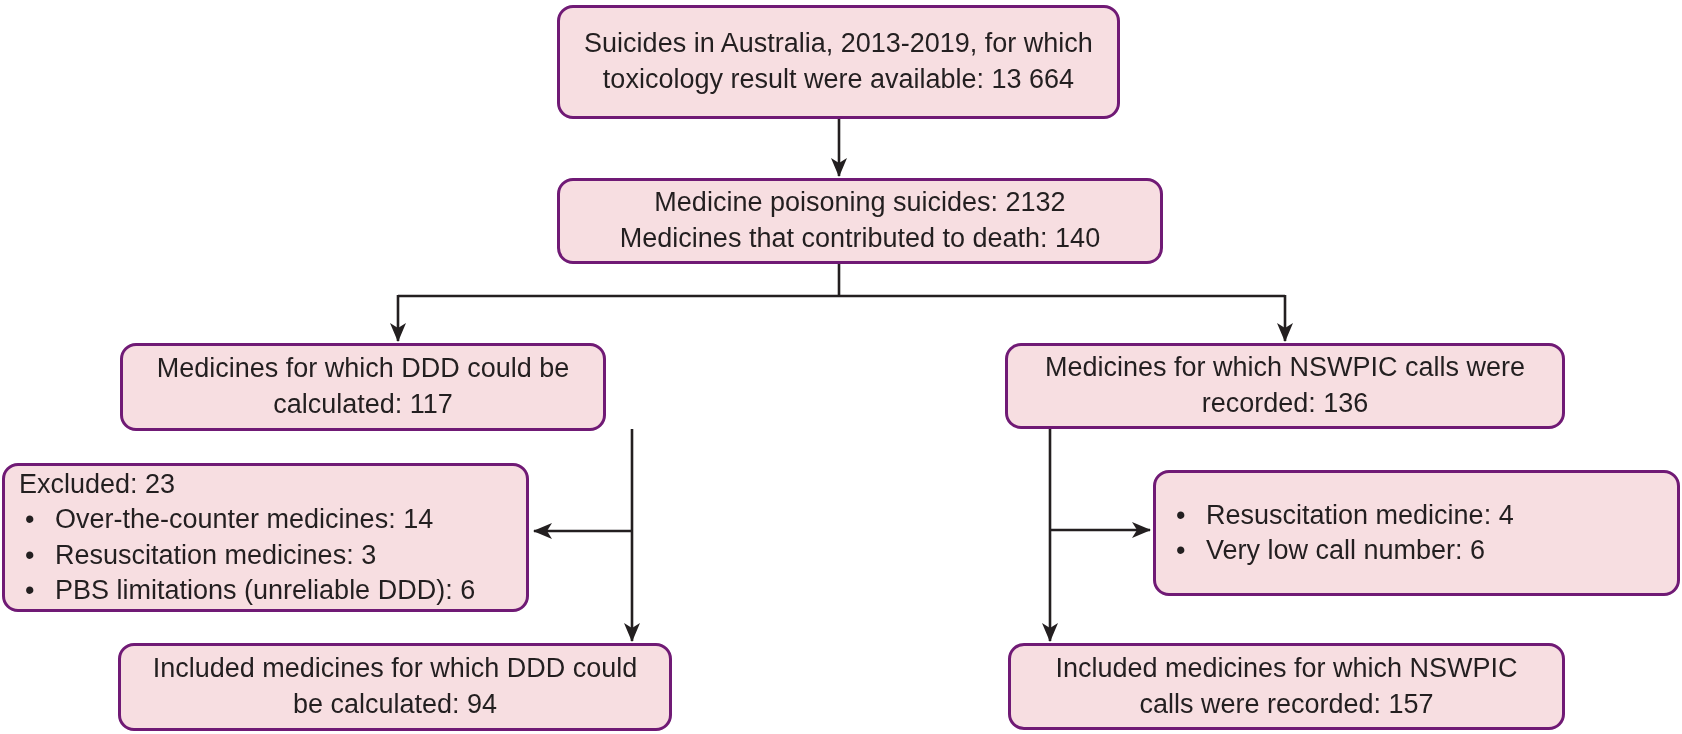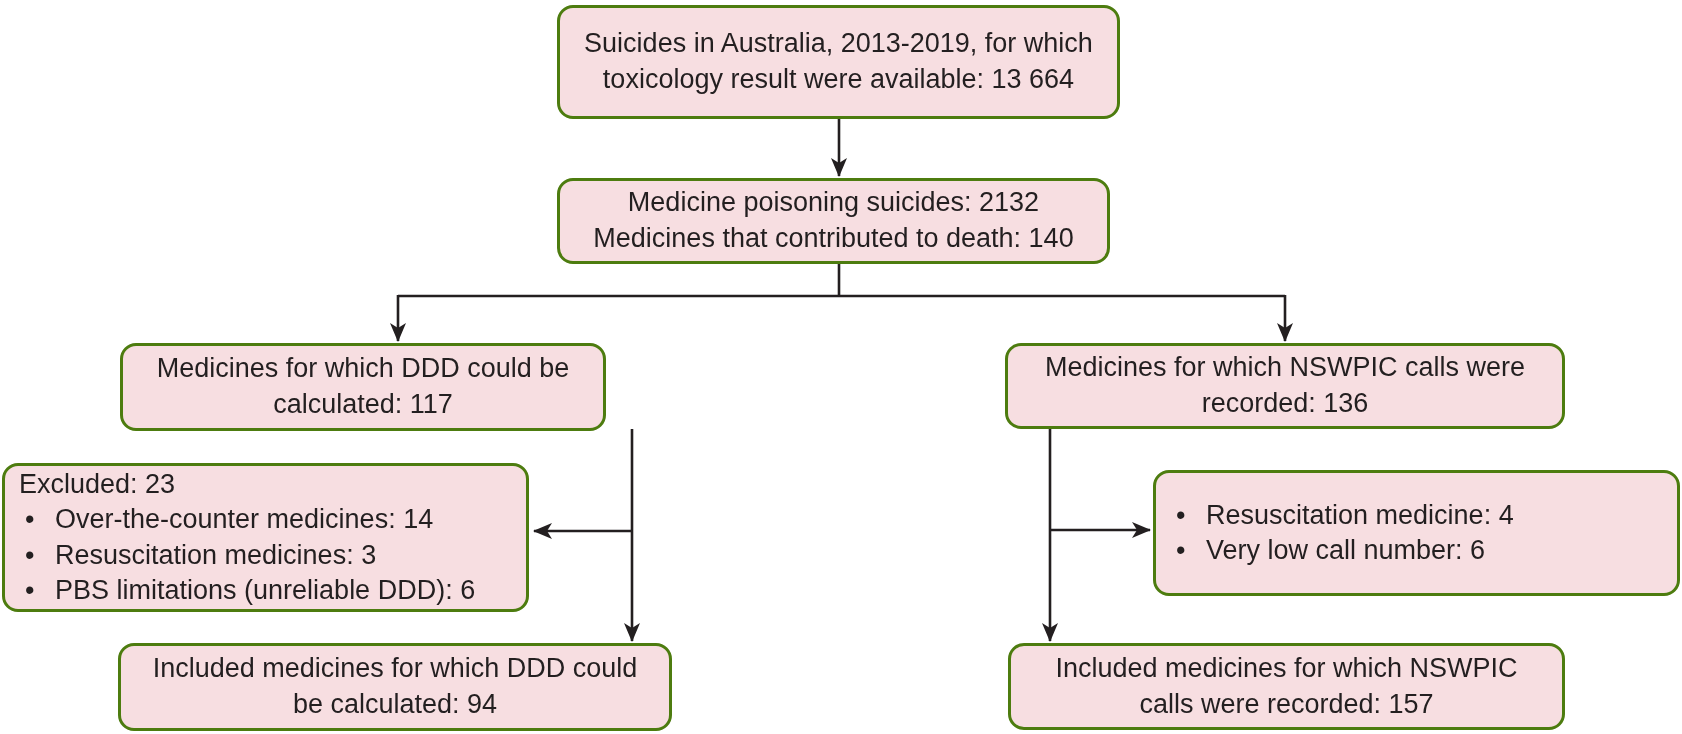--- a/index.html
+++ b/index.html
@@ -19,21 +19,21 @@
   #connectors {
     position: absolute;
     left: 0; top: 0;
     width: 1682px; height: 734px;
     z-index: 0;
   }
   .node {
     position: absolute;
     box-sizing: border-box;
     background: #f7dee1;
-    border: 3px solid #4d7c0f;
+    border: 3px solid #701a75;
     border-radius: 16px;
     display: flex;
     flex-direction: column;
     justify-content: center;
     align-items: center;
     text-align: center;
     font-size: 27px;
     line-height: 1.32;
     padding: 4px 14px;
     z-index: 1;
@@ -54,21 +54,21 @@
     padding-left: 36px;
     white-space: nowrap;
   }
   .ex-list li::before {
     content: "\2022";
     position: absolute;
     left: 6px;
   }
   
   #node-total            { left: 557px;  top: 5px;   width: 563px; height: 114px; }
-  #node-poisoning        { left: 557px;  top: 178px; width: 553px; height: 86px; align-items: center;  }
+  #node-poisoning        { left: 557px;  top: 178px; width: 606px; height: 86px; align-items: center;  }
   #node-ddd              { left: 120px;  top: 343px; width: 486px; height: 88px;  }
   #node-nswpic           { left: 1005px; top: 343px; width: 560px; height: 86px;  }
   #node-excluded-ddd     { left: 2px;    top: 463px; width: 527px; height: 149px; }
   #node-excluded-nswpic  { left: 1153px; top: 470px; width: 527px; height: 126px; }
   #node-included-ddd     { left: 118px;  top: 643px; width: 554px; height: 88px;  }
   #node-included-nswpic  { left: 1008px; top: 643px; width: 557px; height: 87px;  }
 </style>
 </head>
 <body>
 

